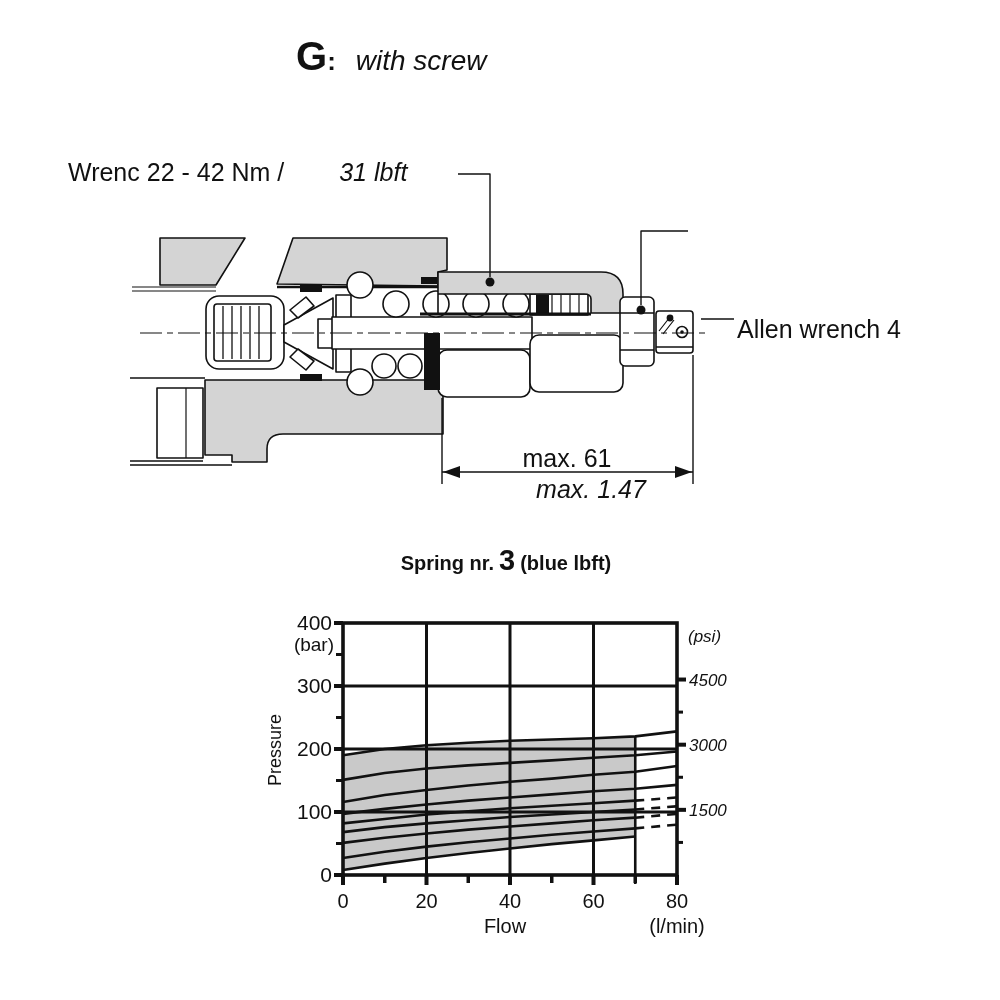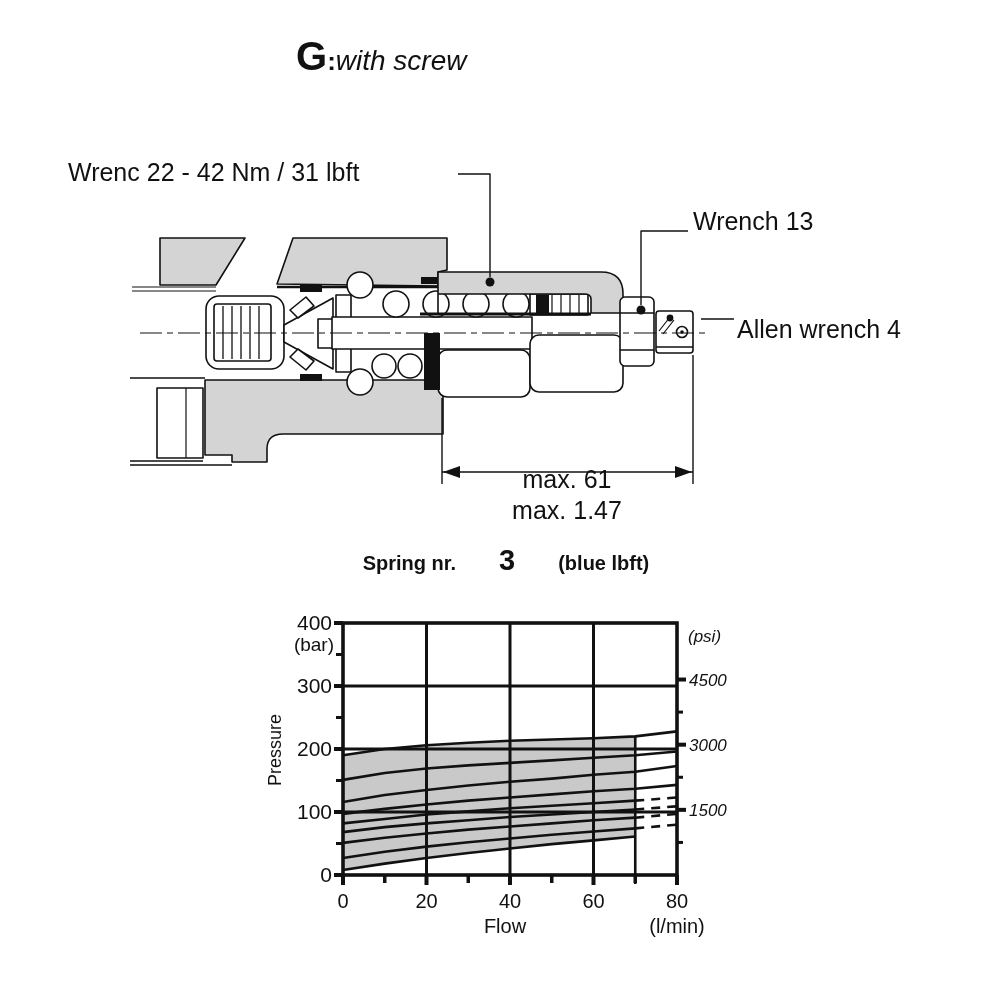--- a/index.html
+++ b/index.html
@@ -3,28 +3,28 @@
 <meta charset="utf-8">
 <style>
   html,body{margin:0;padding:0;background:#fff;}
   .page{position:relative;width:1000px;height:1000px;background:#fff;overflow:hidden;
         font-family:"Liberation Sans",sans-serif;color:#111;}
   .page svg{position:absolute;left:0;top:0;}
   .txt{position:absolute;white-space:nowrap;color:#111;}
   .title-row{left:296px;top:34px;display:flex;align-items:baseline;}
   .title-letter{font-size:40px;font-weight:bold;}
   .title-colon{font-size:26px;font-weight:bold;}
-  .title-rest{font-size:28px;font-style:italic;margin-left:0;}
+  .title-rest{font-size:28px;font-style:italic;margin-left:20px;}
   .ann{font-size:25px;}
-  .ann .it{}
+  .ann .it{font-style:italic;margin-left:48px;}
   .ann-torque{left:68px;top:158px;}
   .ann-wrench13{left:693px;top:201px;line-height:40px;}
   .ann-allen{left:737px;top:315px;}
-  .dim-block{left:567px;top:464px;transform:translateX(-50%);text-align:center;line-height:31px;}
-  .spring-note{left:506px;top:544px;transform:translateX(-50%);display:flex;align-items:baseline;font-weight:bold;gap:38px;}
+  .dim-block{left:567px;top:443px;transform:translateX(-50%);text-align:center;line-height:31px;}
+  .spring-note{left:506px;top:544px;transform:translateX(-50%);display:flex;align-items:baseline;font-weight:bold;}
   .spring-prefix,.spring-suffix{font-size:20px;}
   .spring-number{font-size:29px;padding:0 5px;}
   text{fill:#111;font-family:"Liberation Sans",sans-serif;}
 </style>
 </head>
 <body>
 
 <div class="page">
 
   <svg width="1000" height="1000" viewBox="0 0 1000 1000">
@@ -199,21 +199,20 @@
     <span class="title-letter">G</span>
     <span class="title-colon">:</span>
     <span class="title-rest">with screw</span>
   </div>
 
   <div class="txt ann ann-torque">
     <span>Wrenc 22 - 42 Nm / </span><span class="it">31 lbft</span>
   </div>
 
   <div class="txt ann ann-wrench13">
-    <div>Wrench 13</div>
   </div>
 
   <div class="txt ann ann-allen">Allen wrench 4</div>
 
   <div class="txt ann dim-block">
     <div>max. 61</div>
     <div class="it">max. 1.47</div>
   </div>
 
   <div class="txt spring-note">

